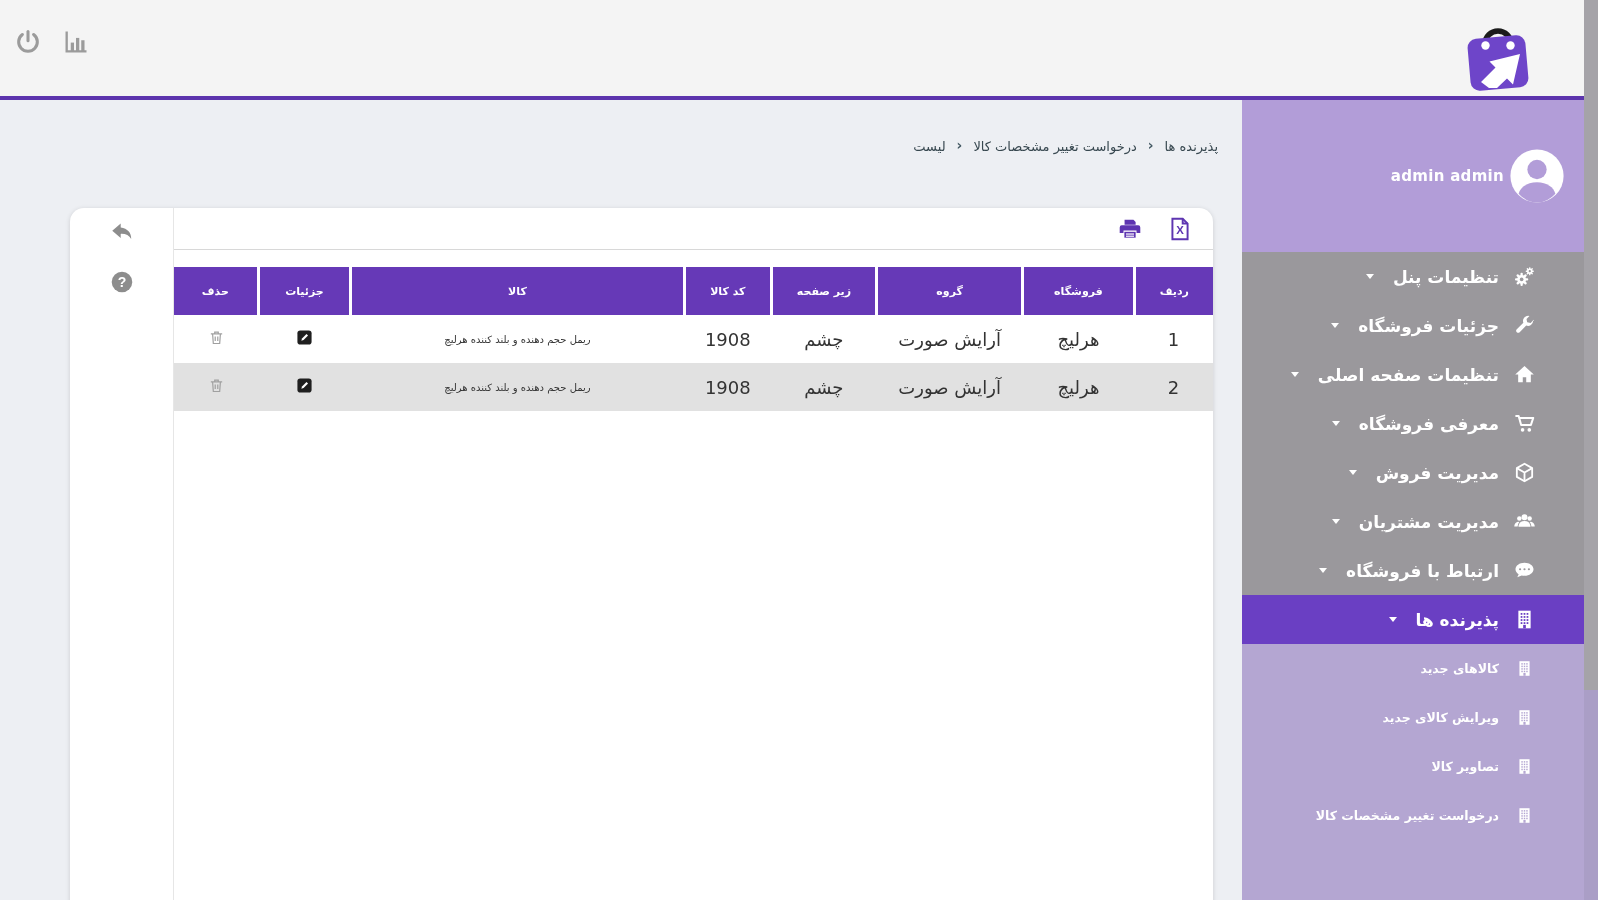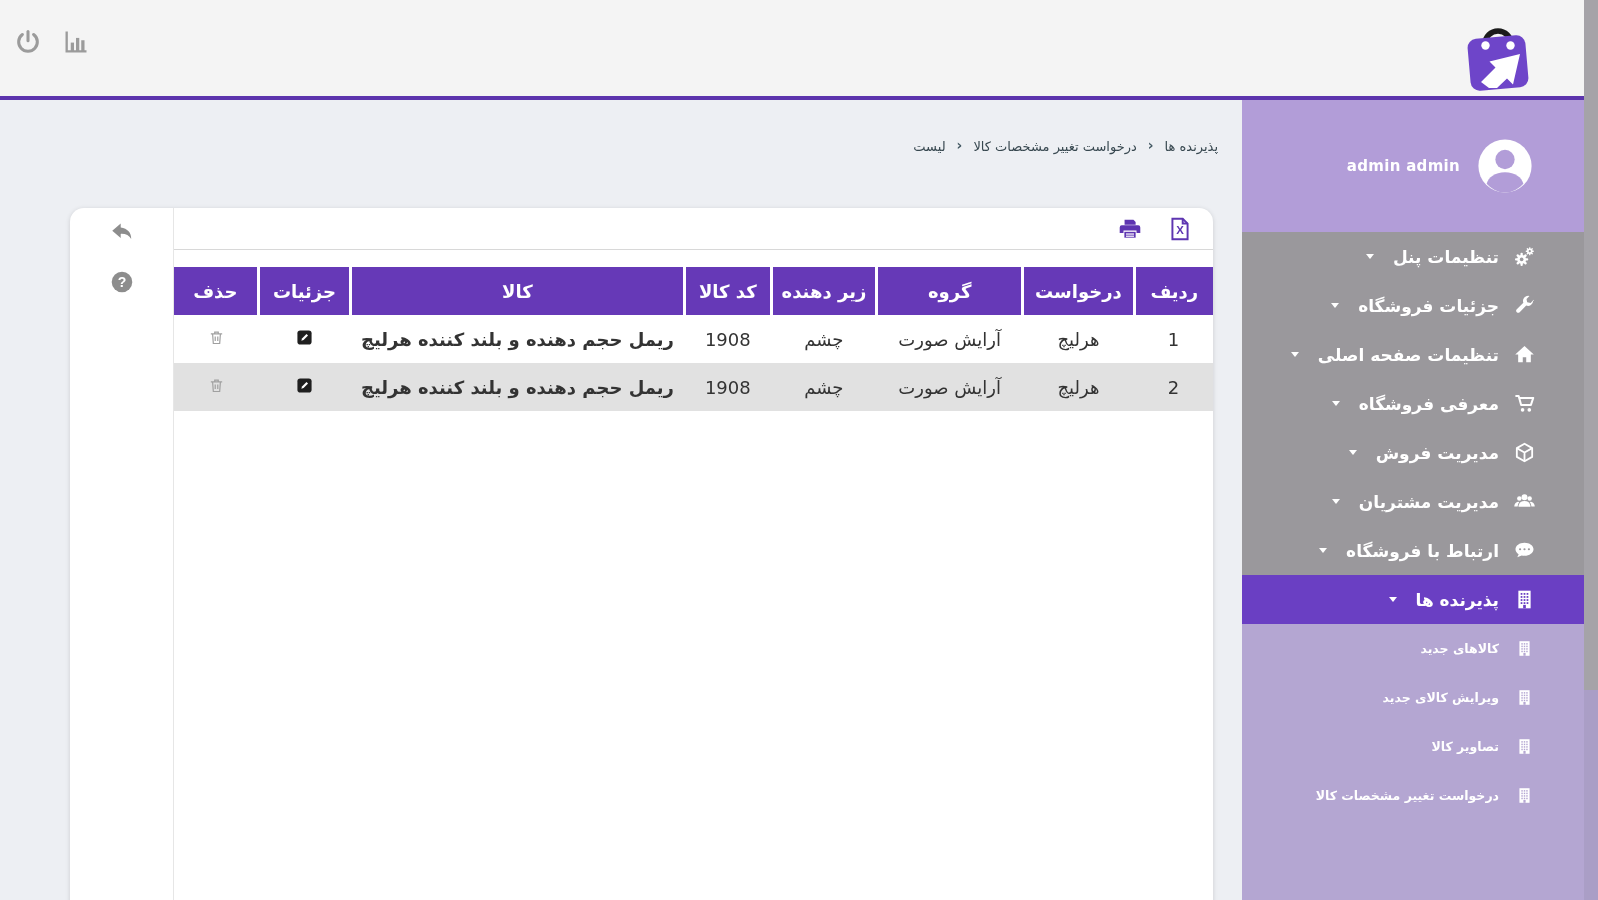--- a/index.html
+++ b/index.html
@@ -10,21 +10,21 @@
   
   .topbar { position:absolute; top:0; left:0; width:100%; height:96px; background:#f4f4f4; }
   .topbar-icons { position:absolute; left:14px; top:28px; display:flex; gap:20px; align-items:center; }
   .tb-btn { background:none; border:none; cursor:pointer; color:#9b9b9b; display:inline-flex; }
   .tb-btn svg { width:28px; height:28px; }
   .accent-line { position:absolute; top:96px; left:0; width:100%; height:4px; background:#5c34ad; }
   .logo { position:absolute; right:66px; top:6px; width:68px; height:86px; cursor:pointer; }
 
   
   .sidebar { position:absolute; top:100px; right:0; width:356px; bottom:0; background:#b4a6d2; direction:rtl; }
-  .user-panel { height:132px; background:#b29dd8; display:flex; align-items:center; padding-right:64px; gap:16px; }
+  .user-panel { height:152px; background:#b29dd8; display:flex; align-items:center; padding-right:32px; gap:4px; }
   .avatar { width:58px; height:58px; flex:0 0 58px; }
   .user-name { color:#fff; font-size:15px; font-weight:bold; letter-spacing:.3px; direction:ltr; }
   .menu { background:#9a989c; }
   .menu-item, .submenu-item { height:49px; display:flex; align-items:center; padding-right:62px; gap:13px; color:#fff; cursor:pointer; --hole:#9a989c; }
   .menu-item.active { background:#6a3fc3; --hole:#6a3fc3; }
   .submenu-item { --hole:#b4a6d2; }
   .mi-icon { display:inline-flex; width:24px; justify-content:center; }
   .mi-icon svg { width:23px; height:23px; color:#fff; }
   .submenu-item .mi-icon svg { width:19px; height:19px; }
   .mi-label { font-size:17px; font-weight:bold; white-space:nowrap; }
@@ -41,25 +41,25 @@
   .gutter { width:104px; border-right:1px solid #e6e6e6; padding-top:13px; display:flex; flex-direction:column; align-items:center; gap:22px; }
   .gutter button { background:none; border:none; cursor:pointer; display:inline-flex; }
   .gutter svg { width:26px; height:26px; }
   .card-main { flex:1; display:flex; flex-direction:column; }
   .toolbar { height:42px; border-bottom:1px solid #d8d8d8; display:flex; justify-content:flex-end; align-items:center; gap:24px; padding:0 20px; }
   .toolbar button { background:none; border:none; cursor:pointer; color:#5e35b1; display:inline-flex; }
   .toolbar svg { width:26px; height:26px; }
 
   .table-wrap { margin-top:17px; }
   table { width:100%; border-collapse:collapse; direction:rtl; table-layout:fixed; }
-  thead th { background:#6639b7; color:#fff; font-size:18px; font-weight:bold; height:48px; border-left:3px solid #fff; }
+  thead th { background:#6639b7; color:#fff; font-size:11px; font-weight:bold; height:48px; border-left:3px solid #fff; }
   thead th:last-child { border-left:none; }
   tbody td { height:48px; text-align:center; font-size:18px; color:#333; }
   tbody tr:nth-child(even) { background:#e1e1e1; }
-  td.c-product { font-size:18px;font-weight:bold; }
+  td.c-product { font-size:10px; }
   .icon-btn { background:none; border:none; cursor:pointer; display:inline-flex; align-items:center; justify-content:center; }
   .icon-btn.trash svg { width:17px; height:17px; color:#a0a0a0; }
   .icon-btn.edit svg { width:17px; height:17px; }
 
   col.w-radif{width:7.6%} col.w-store{width:10.7%} col.w-group{width:14.1%} col.w-subgroup{width:10.1%}
   col.w-code{width:8.4%} col.w-product{width:32.1%} col.w-details{width:8.9%} col.w-delete{width:8.1%}
 
   
   .scroll-track { position:absolute; top:0; right:0; width:14px; height:100%; background:rgba(60,60,70,.08); }
   .scroll-thumb { position:absolute; top:0; right:0; width:14px; height:690px; background:#a5a3a8; cursor:pointer; }
@@ -366,23 +366,23 @@
                 <col class="w-group">
                 <col class="w-subgroup">
               <col class="w-code">
                 <col class="w-product">
                 <col class="w-details">
                 <col class="w-delete">
             </colgroup>
             <thead>
                 <tr>
                   <th>ردیف</th>
-                  <th>درخواست</th>
+                  <th>فروشگاه</th>
                   <th>گروه</th>
-                  <th>زیر دهنده</th>
+                  <th>زیر صفحه</th>
                   <th>کد کالا</th>
                   <th>کالا</th>
                   <th>جزئیات</th>
                   <th>حذف</th>
                 </tr>
               </thead>
             <tbody>
                 <tr>
                   <td class="c-radif">1</td>
                   <td class="c-store">هرلیچ</td>

